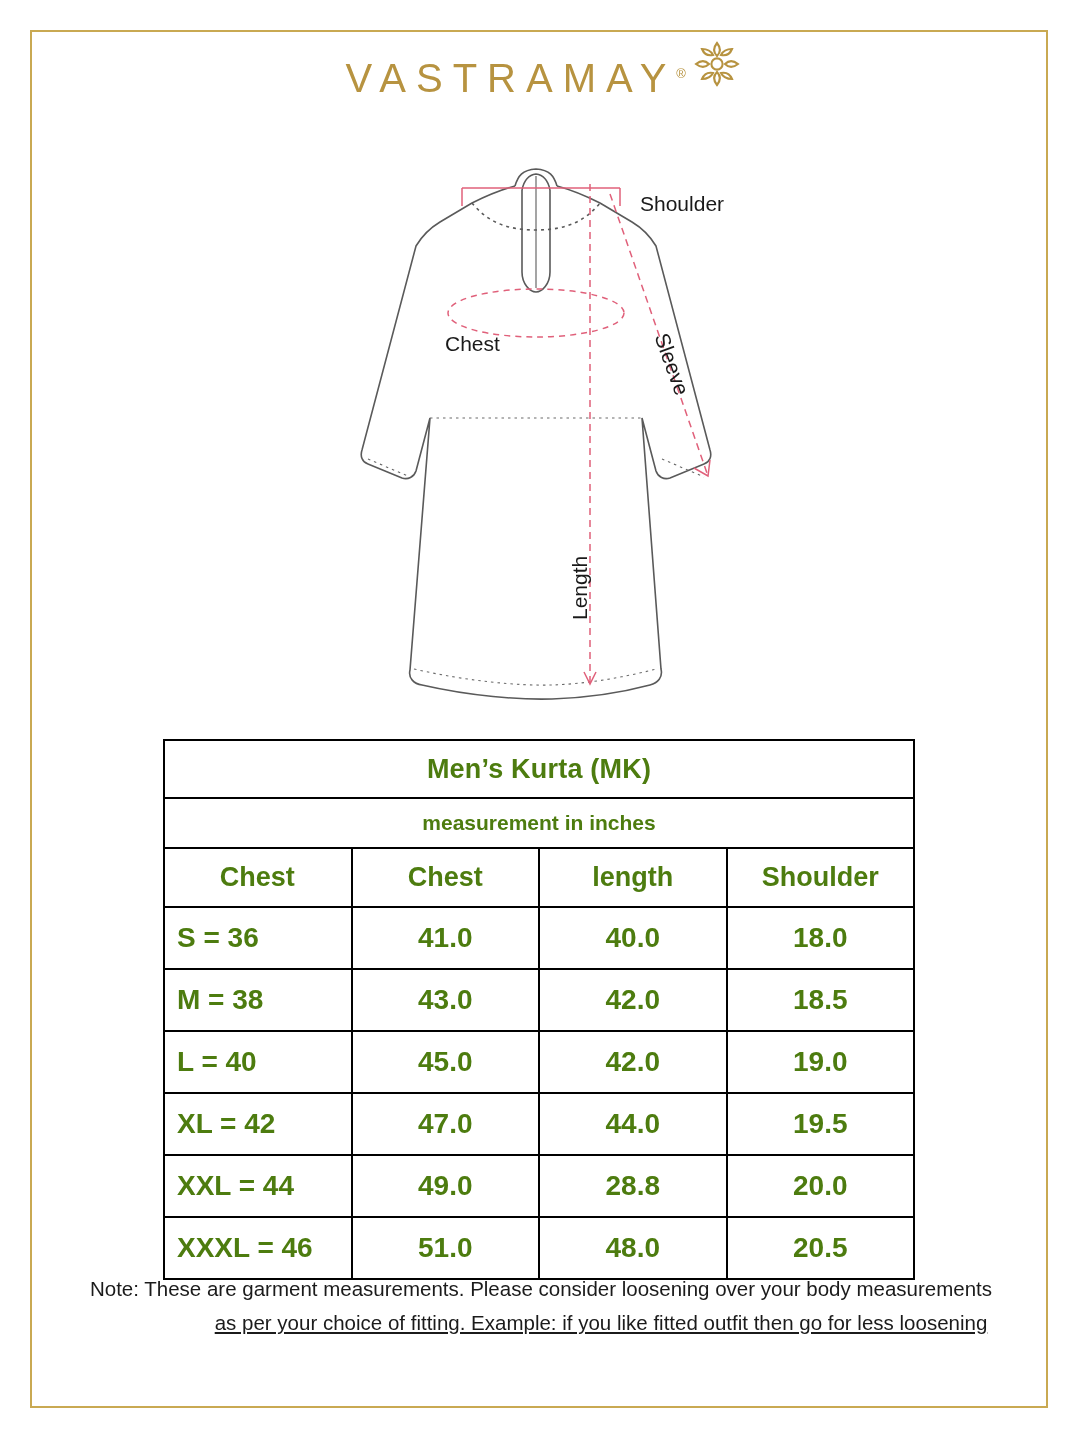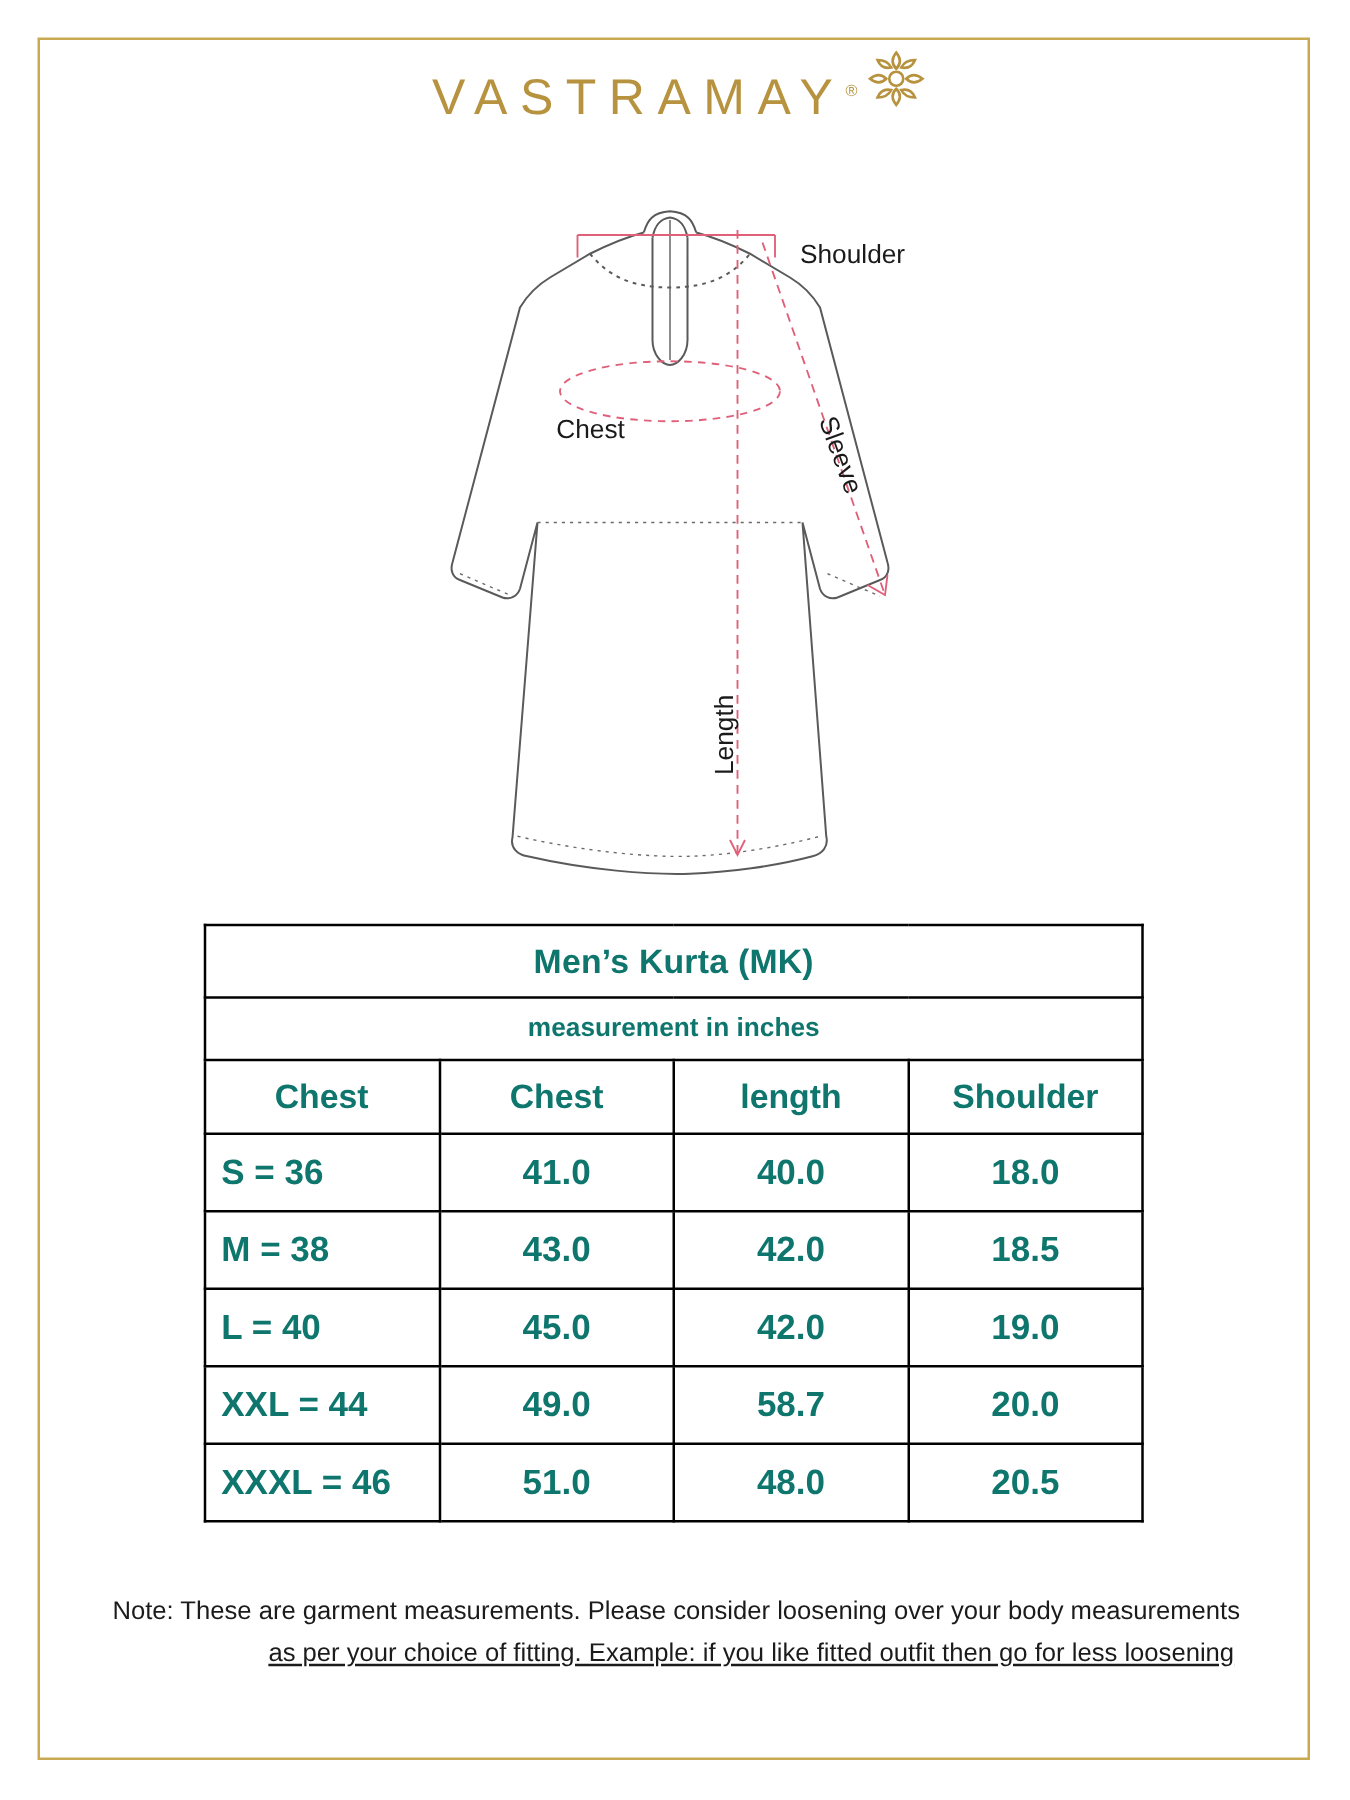--- a/index.html
+++ b/index.html
@@ -97,21 +97,21 @@
   .size-table {
     position: absolute;
     left: 163px;
     top: 739px;
     width: 752px;
     border-collapse: collapse;
     table-layout: fixed;
   }
   .size-table td {
     border: 2px solid #000;
-    color: #0f766e;
+    color: #4d7c0f;
     font-family: "Liberation Sans", sans-serif;
   }
   .tbl-title {
     text-align: center;
     font-size: 27px;
     font-weight: bold;
     height: 54px;
     letter-spacing: 0.2px;
   }
   .tbl-sub {
@@ -258,23 +258,29 @@
         <td class="c-len">42.0</td>
         <td class="c-sho">18.5</td>
       </tr>
       <tr class="tbl-row">
         <td class="c-size">L = 40</td>
         <td class="c-chest">45.0</td>
         <td class="c-len">42.0</td>
         <td class="c-sho">19.0</td>
       </tr>
       <tr class="tbl-row">
+        <td class="c-size">XL = 42</td>
+        <td class="c-chest">47.0</td>
+        <td class="c-len">44.0</td>
+        <td class="c-sho">19.5</td>
+      </tr>
+      <tr class="tbl-row">
         <td class="c-size">XXL = 44</td>
         <td class="c-chest">49.0</td>
-        <td class="c-len">58.7</td>
+        <td class="c-len">28.8</td>
         <td class="c-sho">20.0</td>
       </tr>
       <tr class="tbl-row">
         <td class="c-size">XXXL = 46</td>
         <td class="c-chest">51.0</td>
         <td class="c-len">48.0</td>
         <td class="c-sho">20.5</td>
       </tr>
     </tbody>
   </table>

